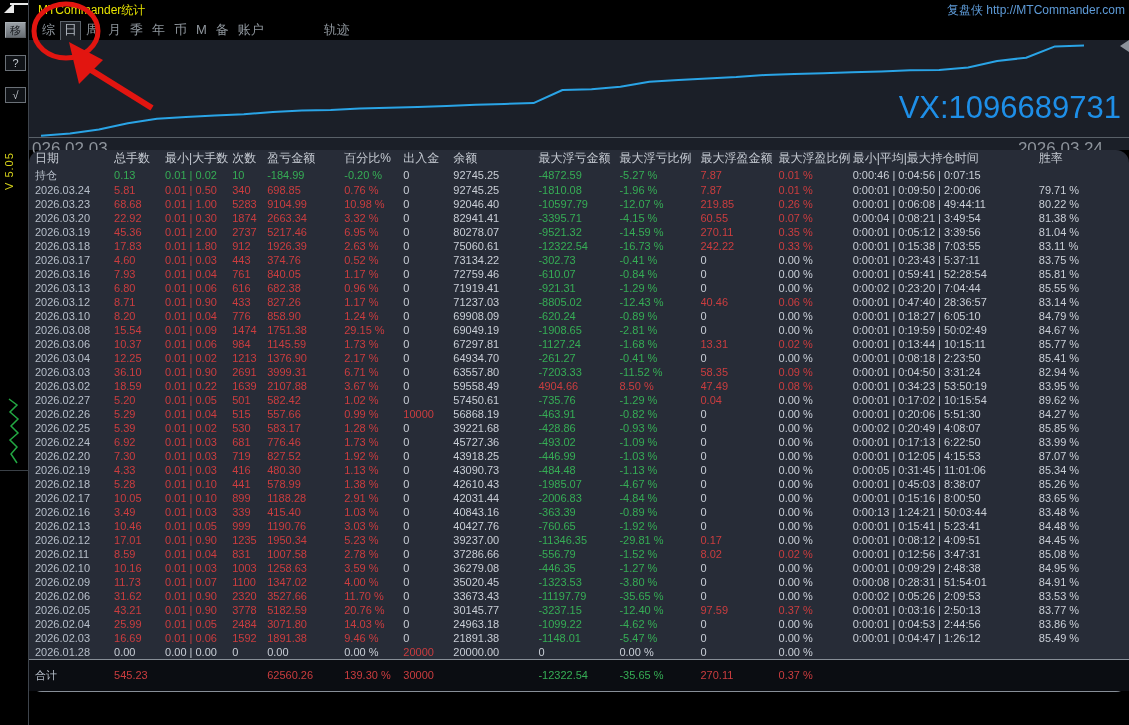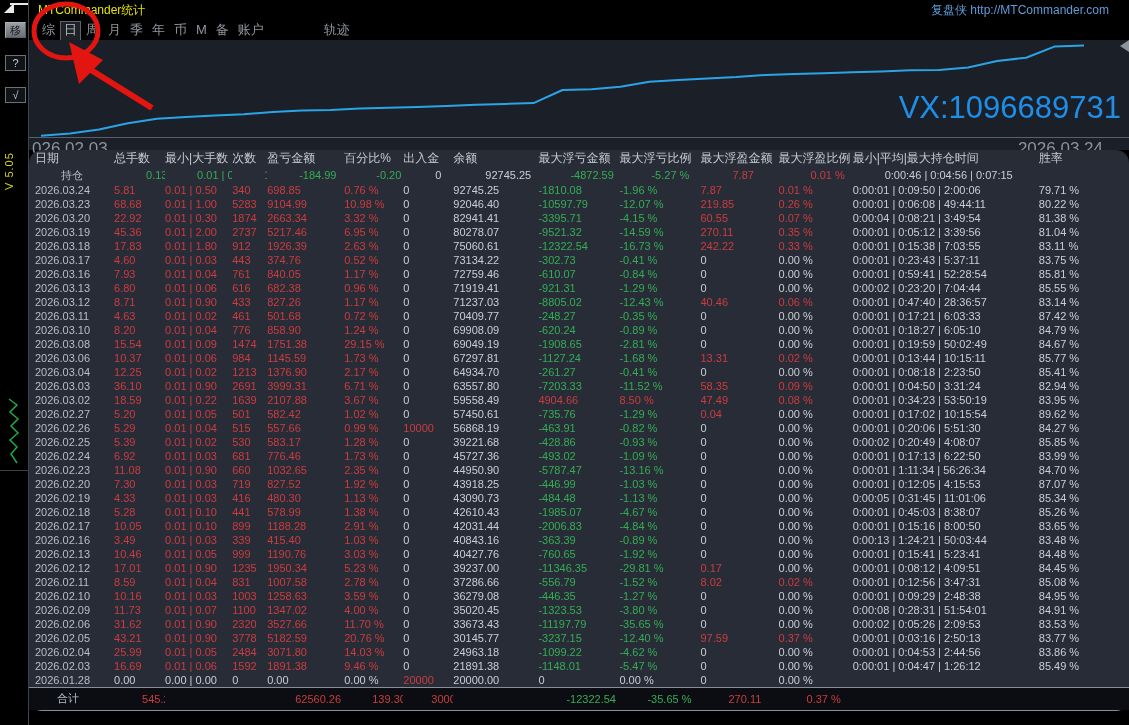--- a/index.html
+++ b/index.html
@@ -3,21 +3,21 @@
 <meta charset="utf-8">
 <style>
   * { box-sizing: border-box; margin: 0; padding: 0; }
   html,body { width:1129px; height:725px; background:#000; overflow:hidden;
               font-family:"Liberation Sans", sans-serif; }
   .app { position:relative; width:1129px; height:725px; background:#000; overflow:hidden; }
 
   
   .titlebar { position:absolute; left:0; top:0; width:1129px; height:18px; background:#000; }
   .win-title { position:absolute; left:38px; top:2px; font-size:12px; color:var(--title); }
-  .brand { position:absolute; right:20px; top:2px; font-size:12px; color:var(--brand); }
+  .brand { position:absolute; right:4px; top:2px; font-size:12px; color:var(--brand); }
 
   
   .sidebar { position:absolute; left:0; top:0; width:29px; height:725px; background:#000;
              border-right:1px solid #3e444c; z-index:3; }
   .dock-icon { position:absolute; left:2px; top:1px; }
   .sb-btn { position:absolute; left:5px; width:21px; height:16px; font-size:11px; line-height:14px;
             text-align:center; background:#101317; border:1px solid #6a7077; color:#c9ced4; cursor:pointer; }
   .sb-btn.move { top:22px; background:linear-gradient(#9aa0a6,#686e74); color:#14161a; border:1px outset #aab0b6; }
   .sb-btn.help { top:55px; }
   .sb-btn.check { top:87px; }
@@ -48,23 +48,23 @@
                 border-right:9px solid #8d939b; }
 
   
   .table-panel { position:absolute; left:29px; top:150px; width:1100px; background:#272c37;
                  border-bottom:1px solid #878e97;border-radius:13px; }
   table { width:1100px; table-layout:fixed; border-collapse:collapse; }
   th { text-align:left; font-weight:normal; color:#c6cbd3; font-size:12px; height:17px;
        white-space:nowrap; overflow:hidden; }
   td { font-size:11px; height:14px; white-space:nowrap; overflow:hidden; }
   th:first-child, td:first-child { padding-left:6px; }
-  tr.holding td { height:16px;padding-left:32px; }
+  tr.holding td { height:16px; }
   tr.total { border-top:1px solid #878e97; }
-  tr.total td { height:23px; background:#0b0d12;padding-left:28px; }
+  tr.total td { height:32px; background:#0b0d12; }
   .c-red   { color:var(--red); }
   .c-green { color:var(--green); }
   .c-plain { color:var(--text); }
   .c-date  { color:var(--date); }
 
   
   .annotation { position:absolute; left:29px; top:0; z-index:20; pointer-events:none; }
 </style>
 </head>
 <body>
@@ -307,36 +307,20 @@
             <td class="c-plain">0</td>
             <td class="c-plain">71237.03</td>
             <td class="c-green">-8805.02</td>
             <td class="c-green">-12.43 %</td>
             <td class="c-red">40.46</td>
             <td class="c-red">0.06 %</td>
             <td class="c-plain">0:00:01 | 0:47:40 | 28:36:57</td>
             <td class="c-plain">83.14 %</td>
           </tr>
           <tr>
-            <td class="c-date">2026.03.11</td>
-            <td class="c-red">4.63</td>
-            <td class="c-red">0.01 | 0.02</td>
-            <td class="c-red">461</td>
-            <td class="c-red">501.68</td>
-            <td class="c-red">0.72 %</td>
-            <td class="c-plain">0</td>
-            <td class="c-plain">70409.77</td>
-            <td class="c-green">-248.27</td>
-            <td class="c-green">-0.35 %</td>
-            <td class="c-plain">0</td>
-            <td class="c-plain">0.00 %</td>
-            <td class="c-plain">0:00:01 | 0:17:21 | 6:03:33</td>
-            <td class="c-plain">87.42 %</td>
-          </tr>
-          <tr>
             <td class="c-date">2026.03.10</td>
             <td class="c-red">8.20</td>
             <td class="c-red">0.01 | 0.04</td>
             <td class="c-red">776</td>
             <td class="c-red">858.90</td>
             <td class="c-red">1.24 %</td>
             <td class="c-plain">0</td>
             <td class="c-plain">69908.09</td>
             <td class="c-green">-620.24</td>
             <td class="c-green">-0.89 %</td>
@@ -481,36 +465,20 @@
             <td class="c-red">776.46</td>
             <td class="c-red">1.73 %</td>
             <td class="c-plain">0</td>
             <td class="c-plain">45727.36</td>
             <td class="c-green">-493.02</td>
             <td class="c-green">-1.09 %</td>
             <td class="c-plain">0</td>
             <td class="c-plain">0.00 %</td>
             <td class="c-plain">0:00:01 | 0:17:13 | 6:22:50</td>
             <td class="c-plain">83.99 %</td>
-          </tr>
-          <tr>
-            <td class="c-date">2026.02.23</td>
-            <td class="c-red">11.08</td>
-            <td class="c-red">0.01 | 0.90</td>
-            <td class="c-red">660</td>
-            <td class="c-red">1032.65</td>
-            <td class="c-red">2.35 %</td>
-            <td class="c-plain">0</td>
-            <td class="c-plain">44950.90</td>
-            <td class="c-green">-5787.47</td>
-            <td class="c-green">-13.16 %</td>
-            <td class="c-plain">0</td>
-            <td class="c-plain">0.00 %</td>
-            <td class="c-plain">0:00:01 | 1:11:34 | 56:26:34</td>
-            <td class="c-plain">84.70 %</td>
           </tr>
           <tr>
             <td class="c-date">2026.02.20</td>
             <td class="c-red">7.30</td>
             <td class="c-red">0.01 | 0.03</td>
             <td class="c-red">719</td>
             <td class="c-red">827.52</td>
             <td class="c-red">1.92 %</td>
             <td class="c-plain">0</td>
             <td class="c-plain">43918.25</td>

